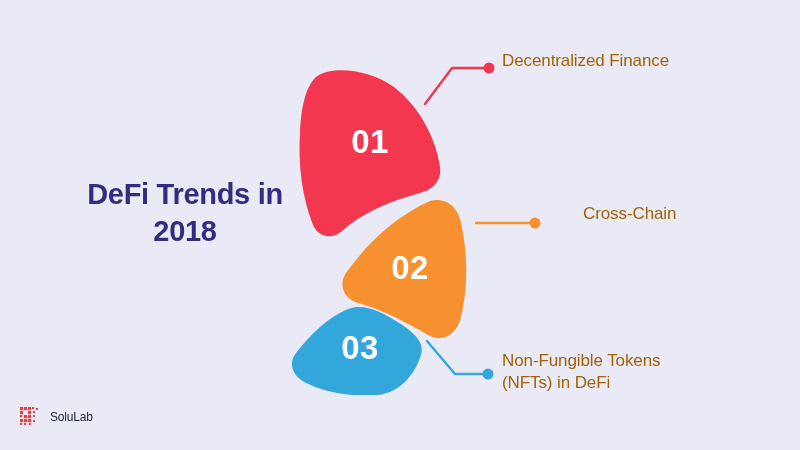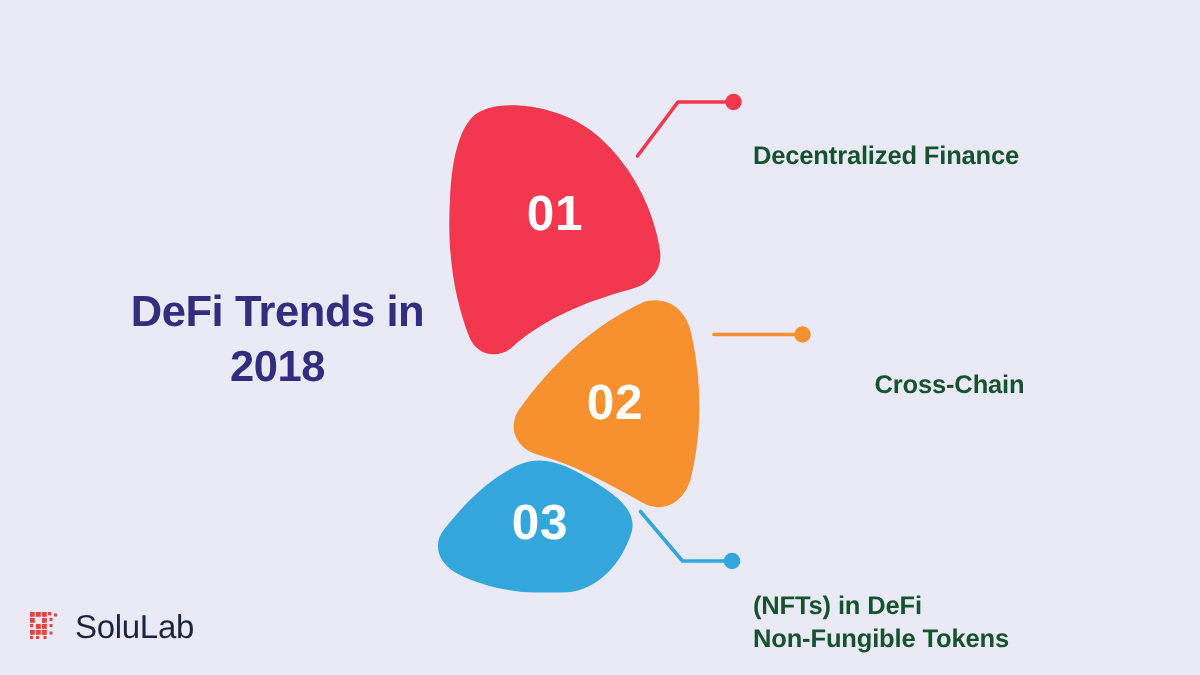--- a/index.html
+++ b/index.html
@@ -19,21 +19,21 @@
     inset: 0;
     width: 800px;
     height: 450px;
     background: #eaeaf7;
   }
 
   
   .title-block {
     position: absolute;
     left: 60px;
-    top: 190px;
+    top: 176px;
     width: 250px;
     text-align: center;
   }
   .title-block .line {
     display: block;
     font-size: 29px;
     font-weight: bold;
     color: #332d80;
     letter-spacing: -0.3px;
     line-height: 1.26;
@@ -62,43 +62,42 @@
     top: 0;
     width: 800px;
     height: 450px;
     pointer-events: none;
   }
 
   
   .label {
     position: absolute;
     font-size: 17px;
-    font-weight: bold;
-    color: #14532d;
+    font-weight: normal;
+    color: #a16207;
     line-height: 1.32;
     letter-spacing: -0.1px;
-    margin-top: 43px;
   }
   .label span { display: block; }
   #label-01 { left: 502px; top: 50px;  width: 240px; }
   #label-02 { left: 583px; top: 203px; width: 220px; }
   #label-03 { left: 502px; top: 350px; width: 240px; }
 
   
   .logo {
     position: absolute;
     left: 18px;
     top: 405px;
     display: flex;
     align-items: center;
     gap: 8px;
   }
   .logo-mark { width: 24px; height: 24px; display: block; }
   .logo-text {
-    font-size: 22px;
+    font-size: 12px;
     color: #1c2340;
     font-weight: 400;
     letter-spacing: -0.2px;
   }
 </style>
 </head>
 <body>
 
 <div id="slide">
 
@@ -161,22 +160,22 @@
 
   <div class="label" id="label-01">
     <span>Decentralized Finance</span>
   </div>
 
   <div class="label" id="label-02">
     <span>Cross-Chain</span>
   </div>
 
   <div class="label" id="label-03">
+    <span>Non-Fungible Tokens</span>
     <span>(NFTs) in DeFi</span>
-    <span>Non-Fungible Tokens</span>
   </div>
 
   <div class="logo">
     <svg class="logo-mark" viewBox="0 0 24 24">
       <g fill="#e8443f">
         <rect x="2" y="2" width="3.2" height="3.2"></rect>
         <rect x="6" y="2" width="3.2" height="3.2"></rect>
         <rect x="10" y="2" width="3.2" height="3.2"></rect>
         <rect x="14" y="2" width="2.2" height="2.2"></rect>
         <rect x="18" y="3" width="2" height="2"></rect>

